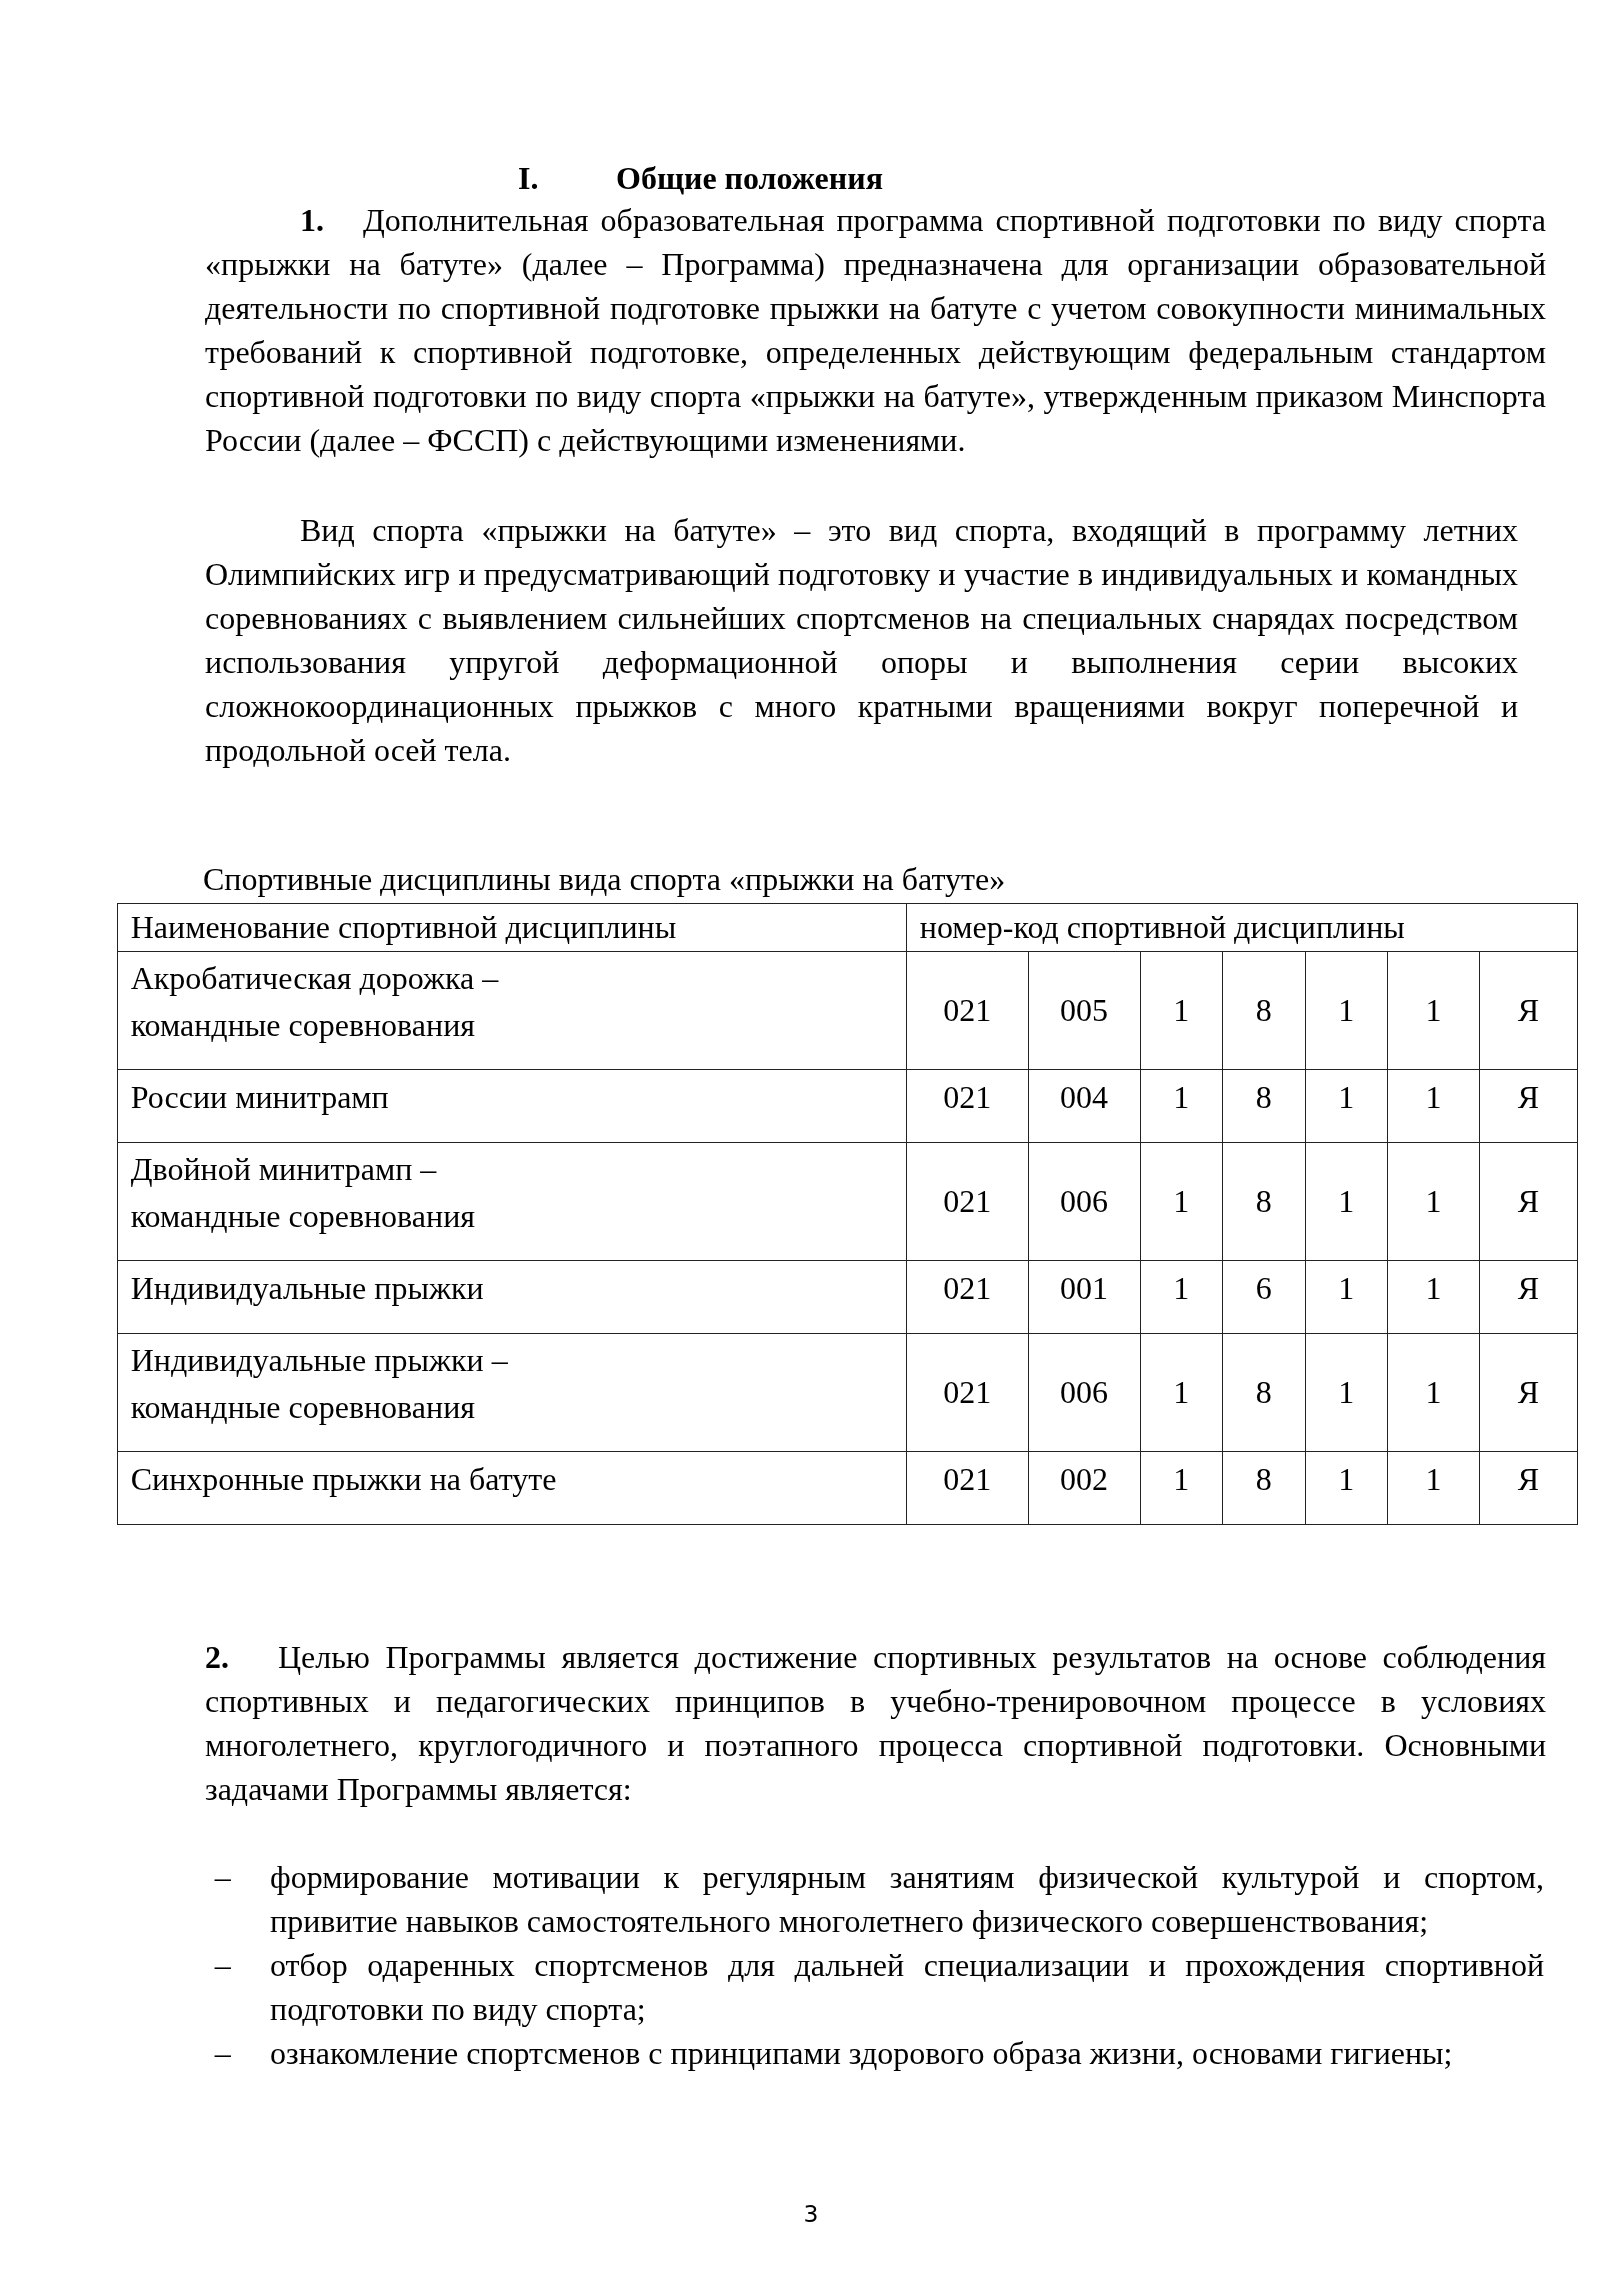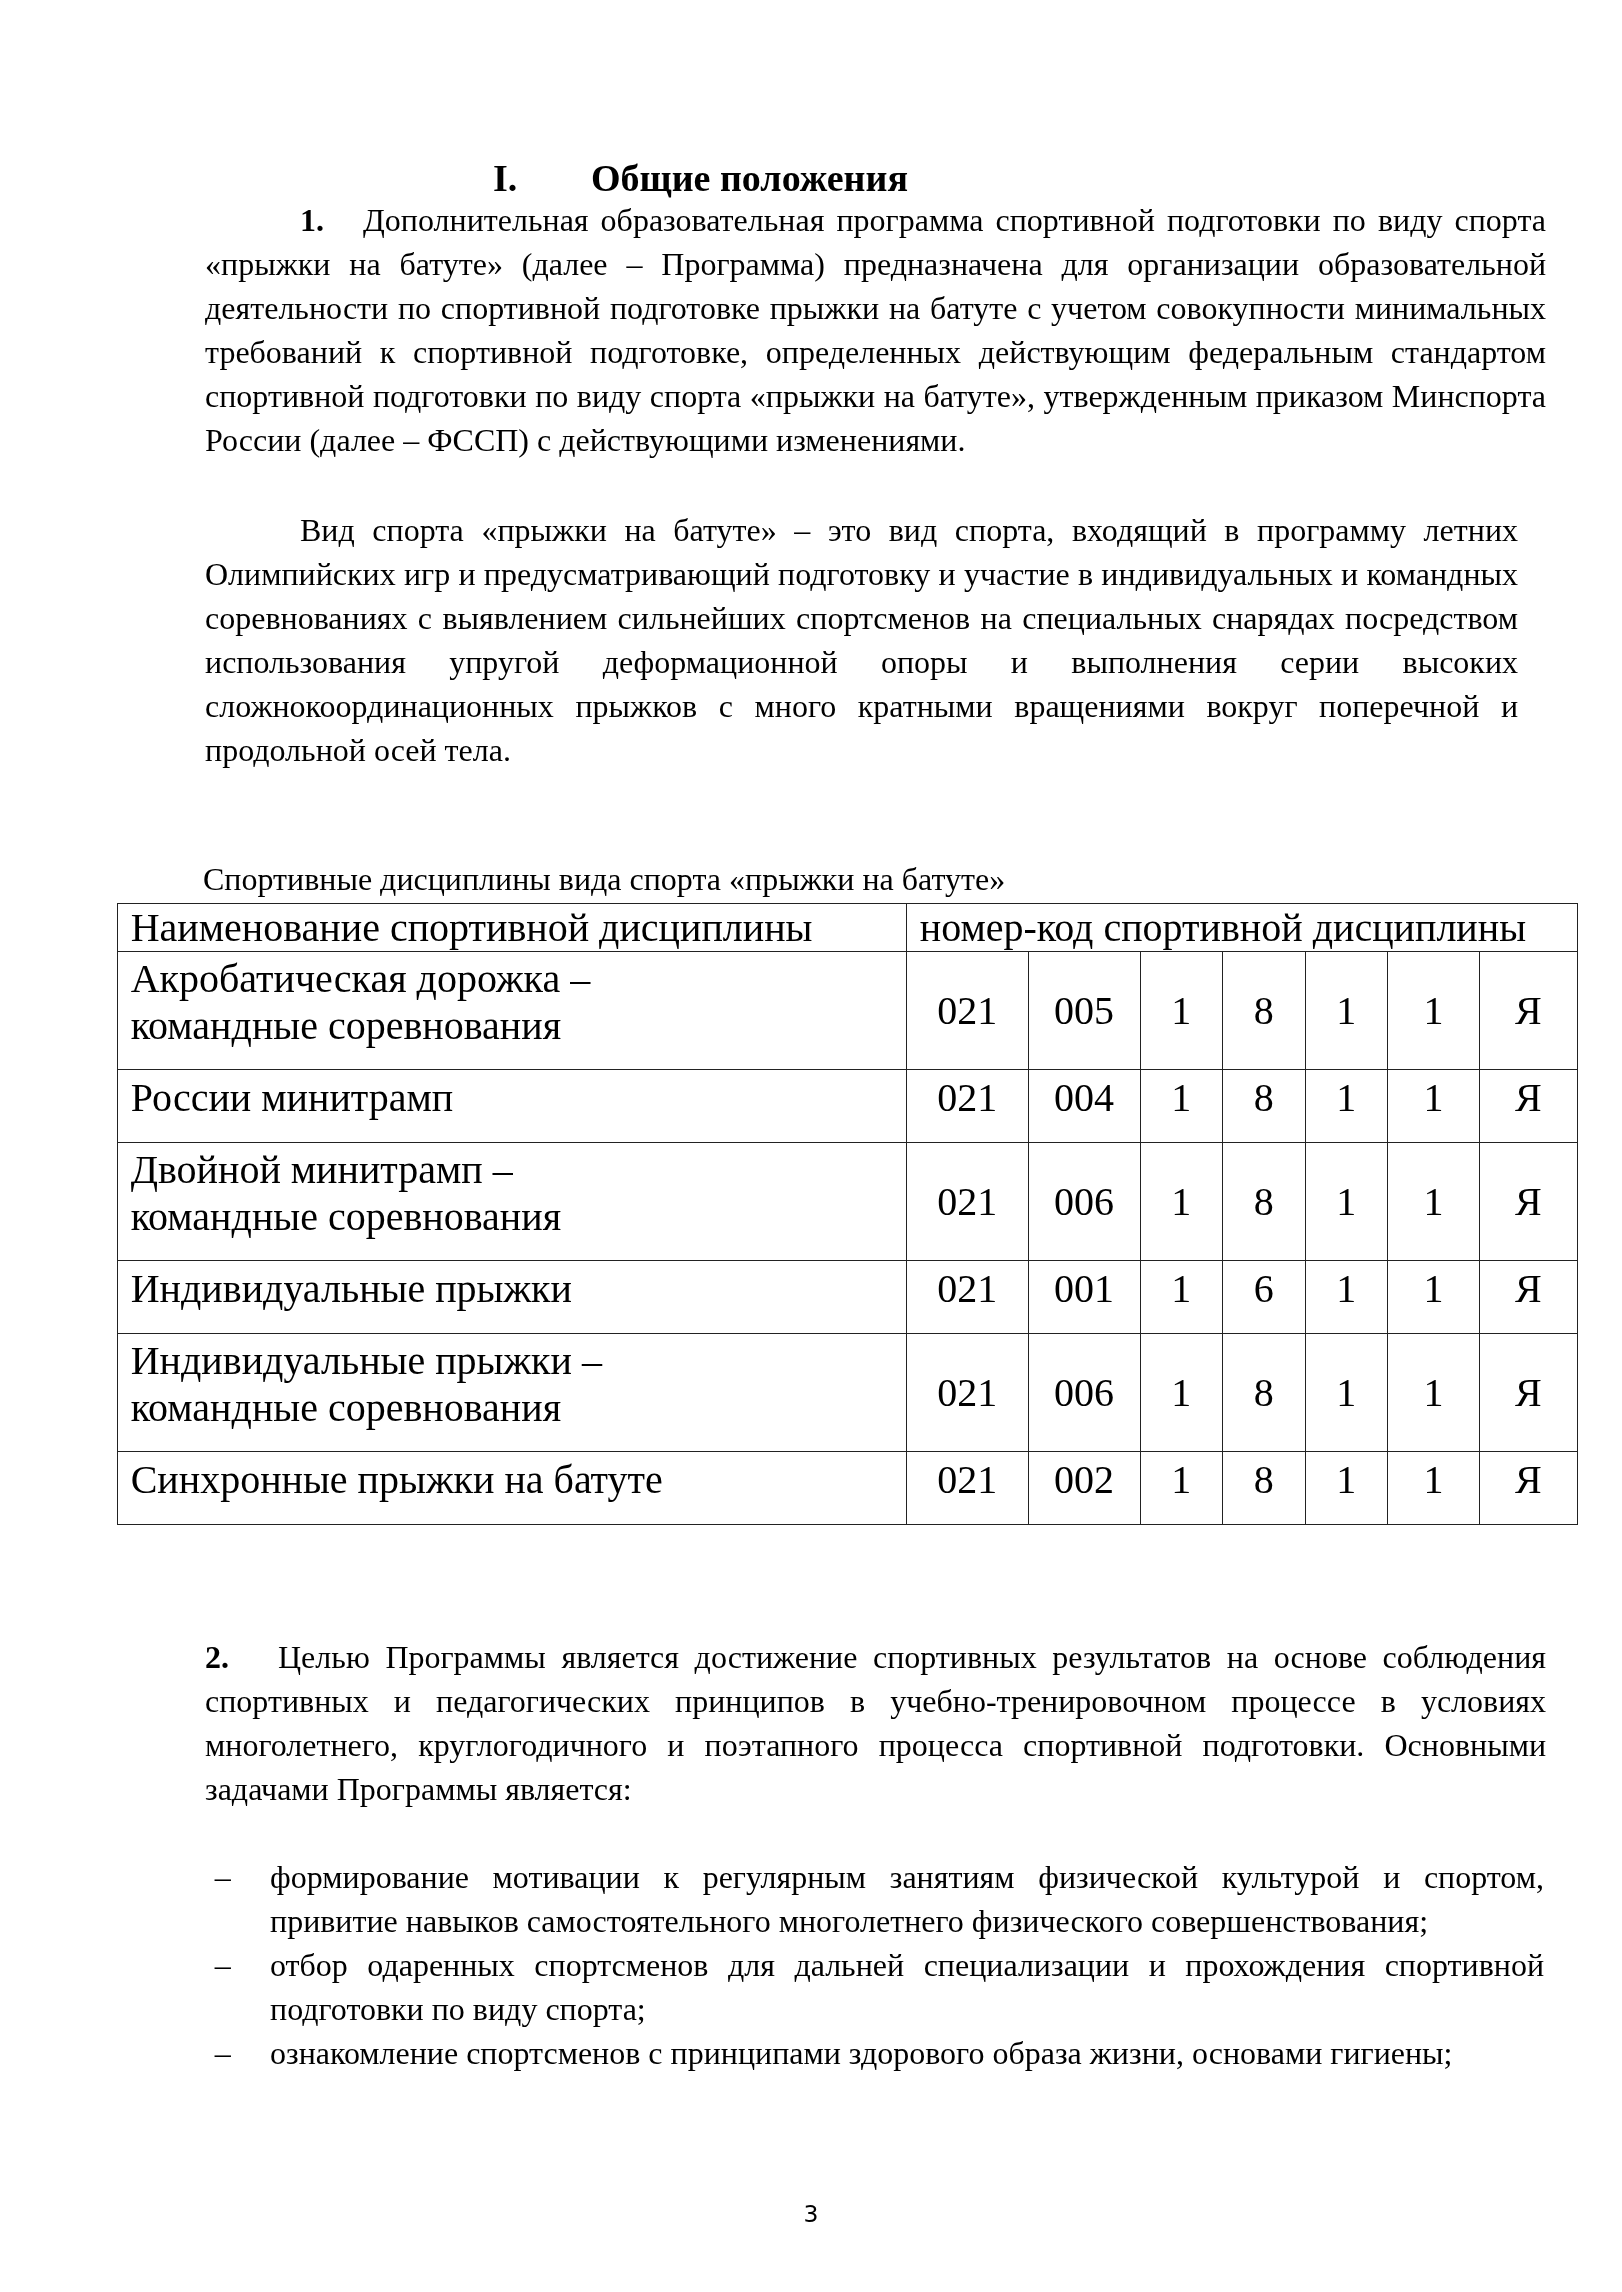--- a/index.html
+++ b/index.html
@@ -5,36 +5,36 @@
   html, body { margin: 0; padding: 0; background: #ffffff; }
   body {
     width: 1622px; height: 2293px; position: relative; overflow: hidden;
     font-family: "Liberation Serif", "DejaVu Serif", serif;
     color: #000; font-size: 32px;
   }
   .page { position: absolute; left: 0; top: 0; width: 1622px; height: 2293px; }
   .content { position: absolute; left: 205px; width: 1341px; }
   .heading {
     position: absolute; top: 157px; left: 0; width: 1401px; text-align: center;
-    font-weight: bold; font-size: 38px; line-height: 43px;
+    font-weight: bold; font-size: 32px; line-height: 43px;
   }
   .heading .num { display: inline-block; width: 98px; text-align: left; }
   p.para {
     margin: 0; text-align: justify; line-height: 44px; text-indent: 95px;
   }
   p.para .pnum { font-weight: bold; margin-right: 39px; }
   #para1 { top: 198px; }
   #para2 { top: 508px; width: 1313px; }
   .tbl-title {
     position: absolute; top: 858px; left: 203px; font-weight: normal;
     font-size: 32px; line-height: 43px;
   }
   table.disc {
     position: absolute; top: 903px; left: 117px; width: 1461px;
-    border-collapse: collapse; font-size: 40px;
+    border-collapse: collapse; font-size: 32px;
   }
   table.disc td {
     border: 1.5px solid #222; padding: 0 12.7px; line-height: 47px;
     vertical-align: top;
   }
   table.disc tr.hdr td { height: 47px; vertical-align: middle; padding-top: 0; }
   table.disc td.codecell { text-align: center; padding: 0 3.9px; vertical-align: middle; }
   table.disc tr.single td.codecell { vertical-align: top; padding-top: 3.9px; }
   table.disc tr.single td.name { padding-top: 3.9px; }
   table.disc tr.single { height: 73px; }

